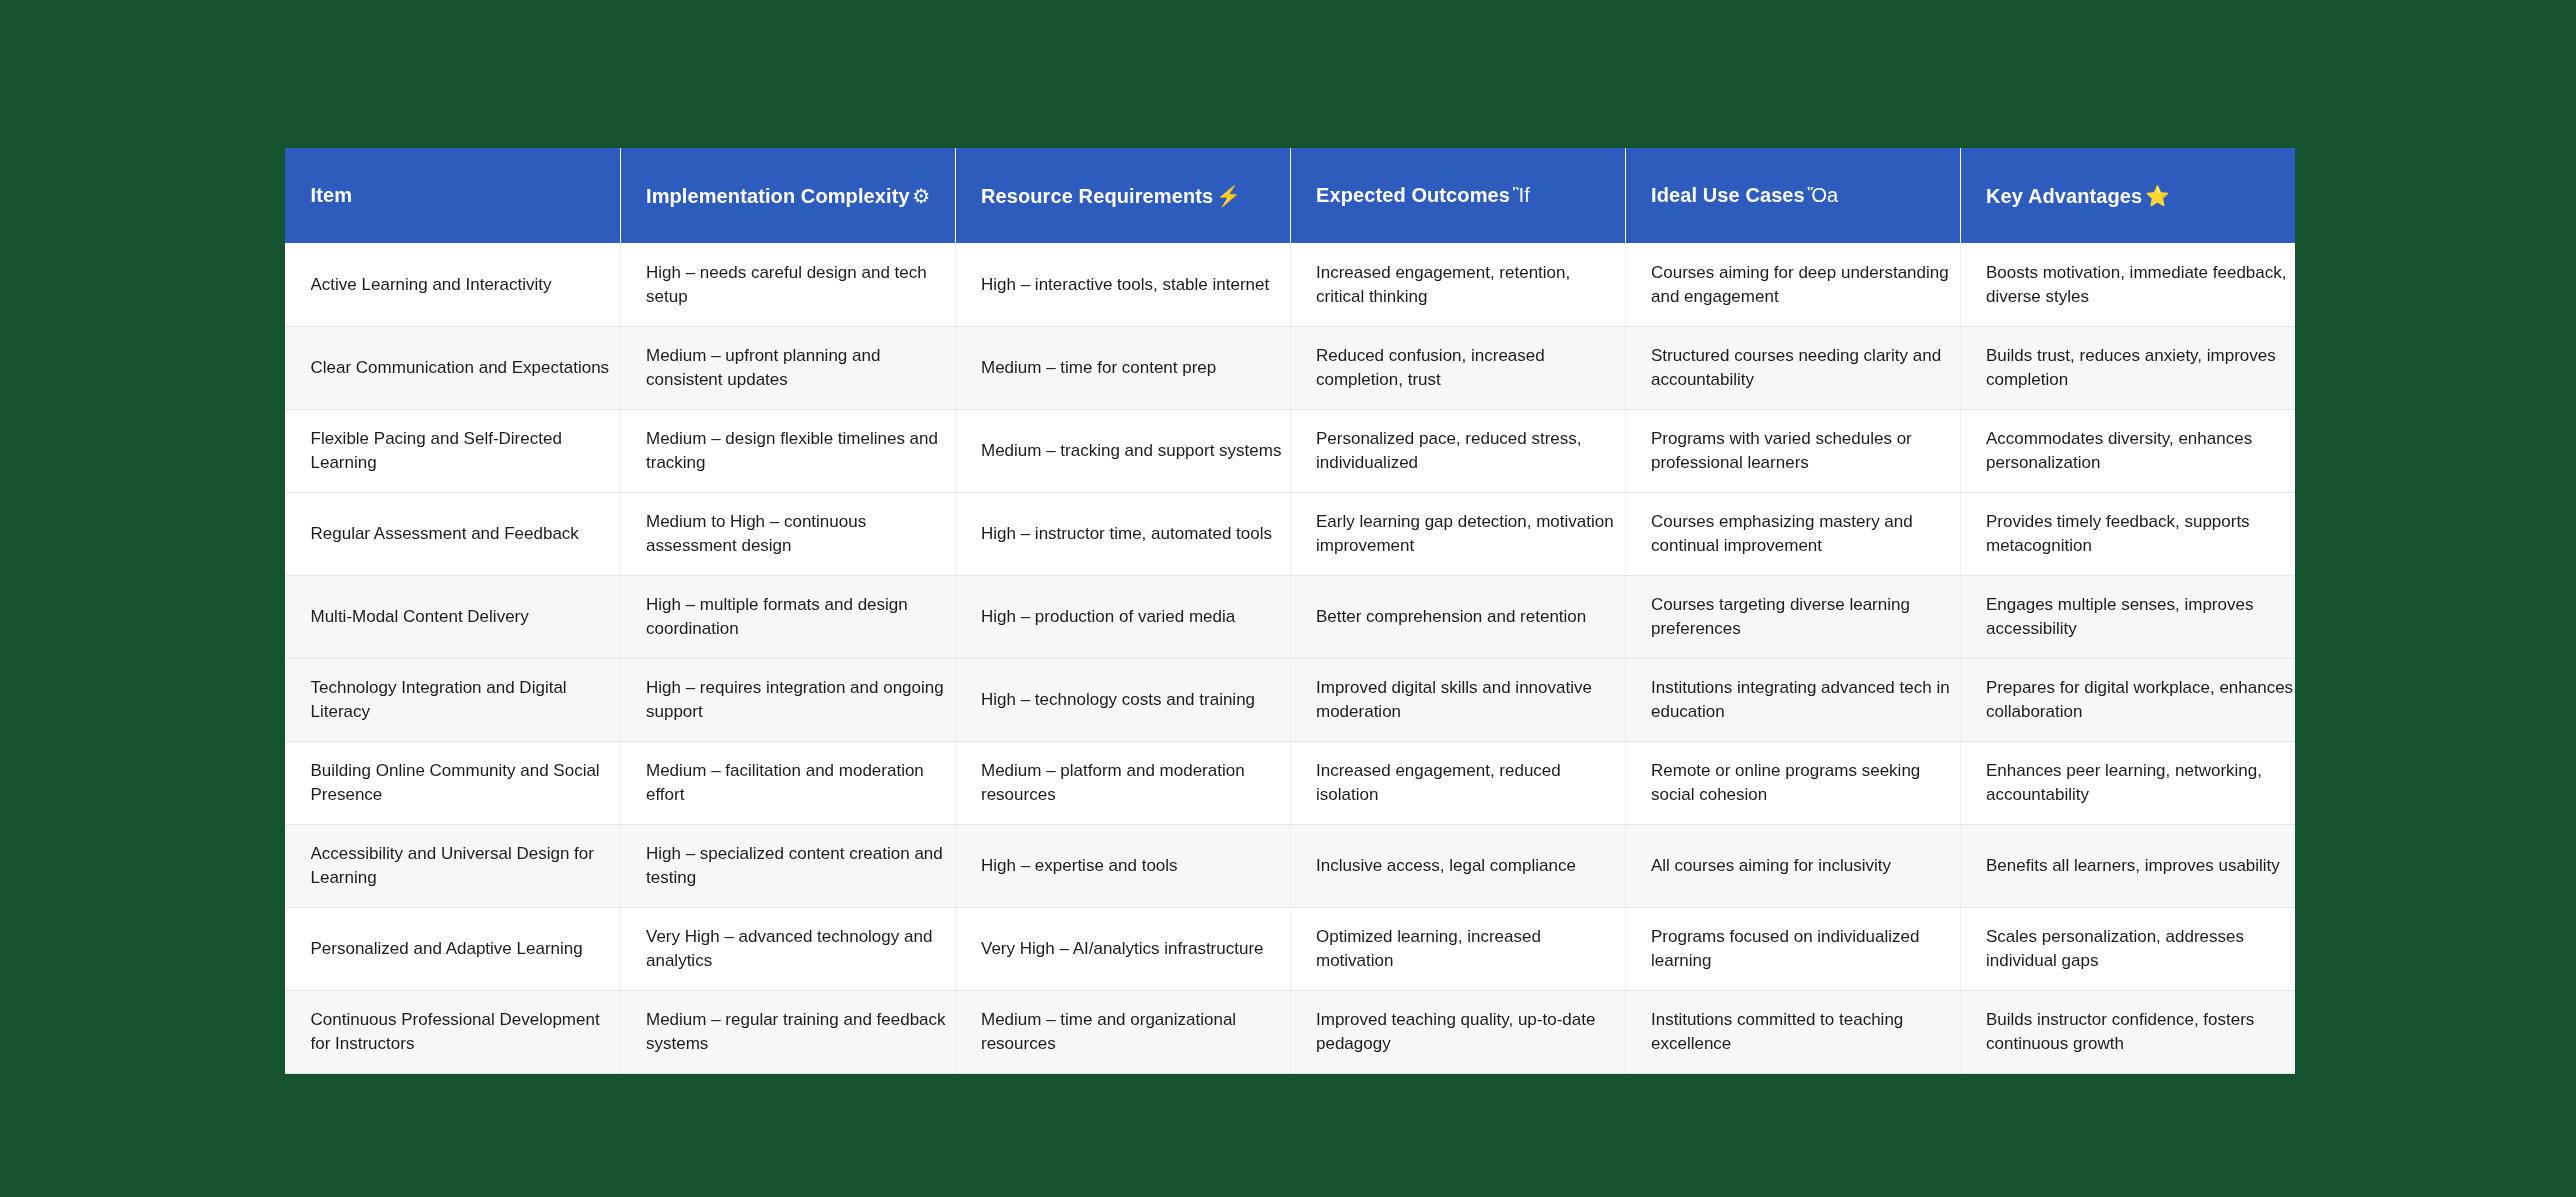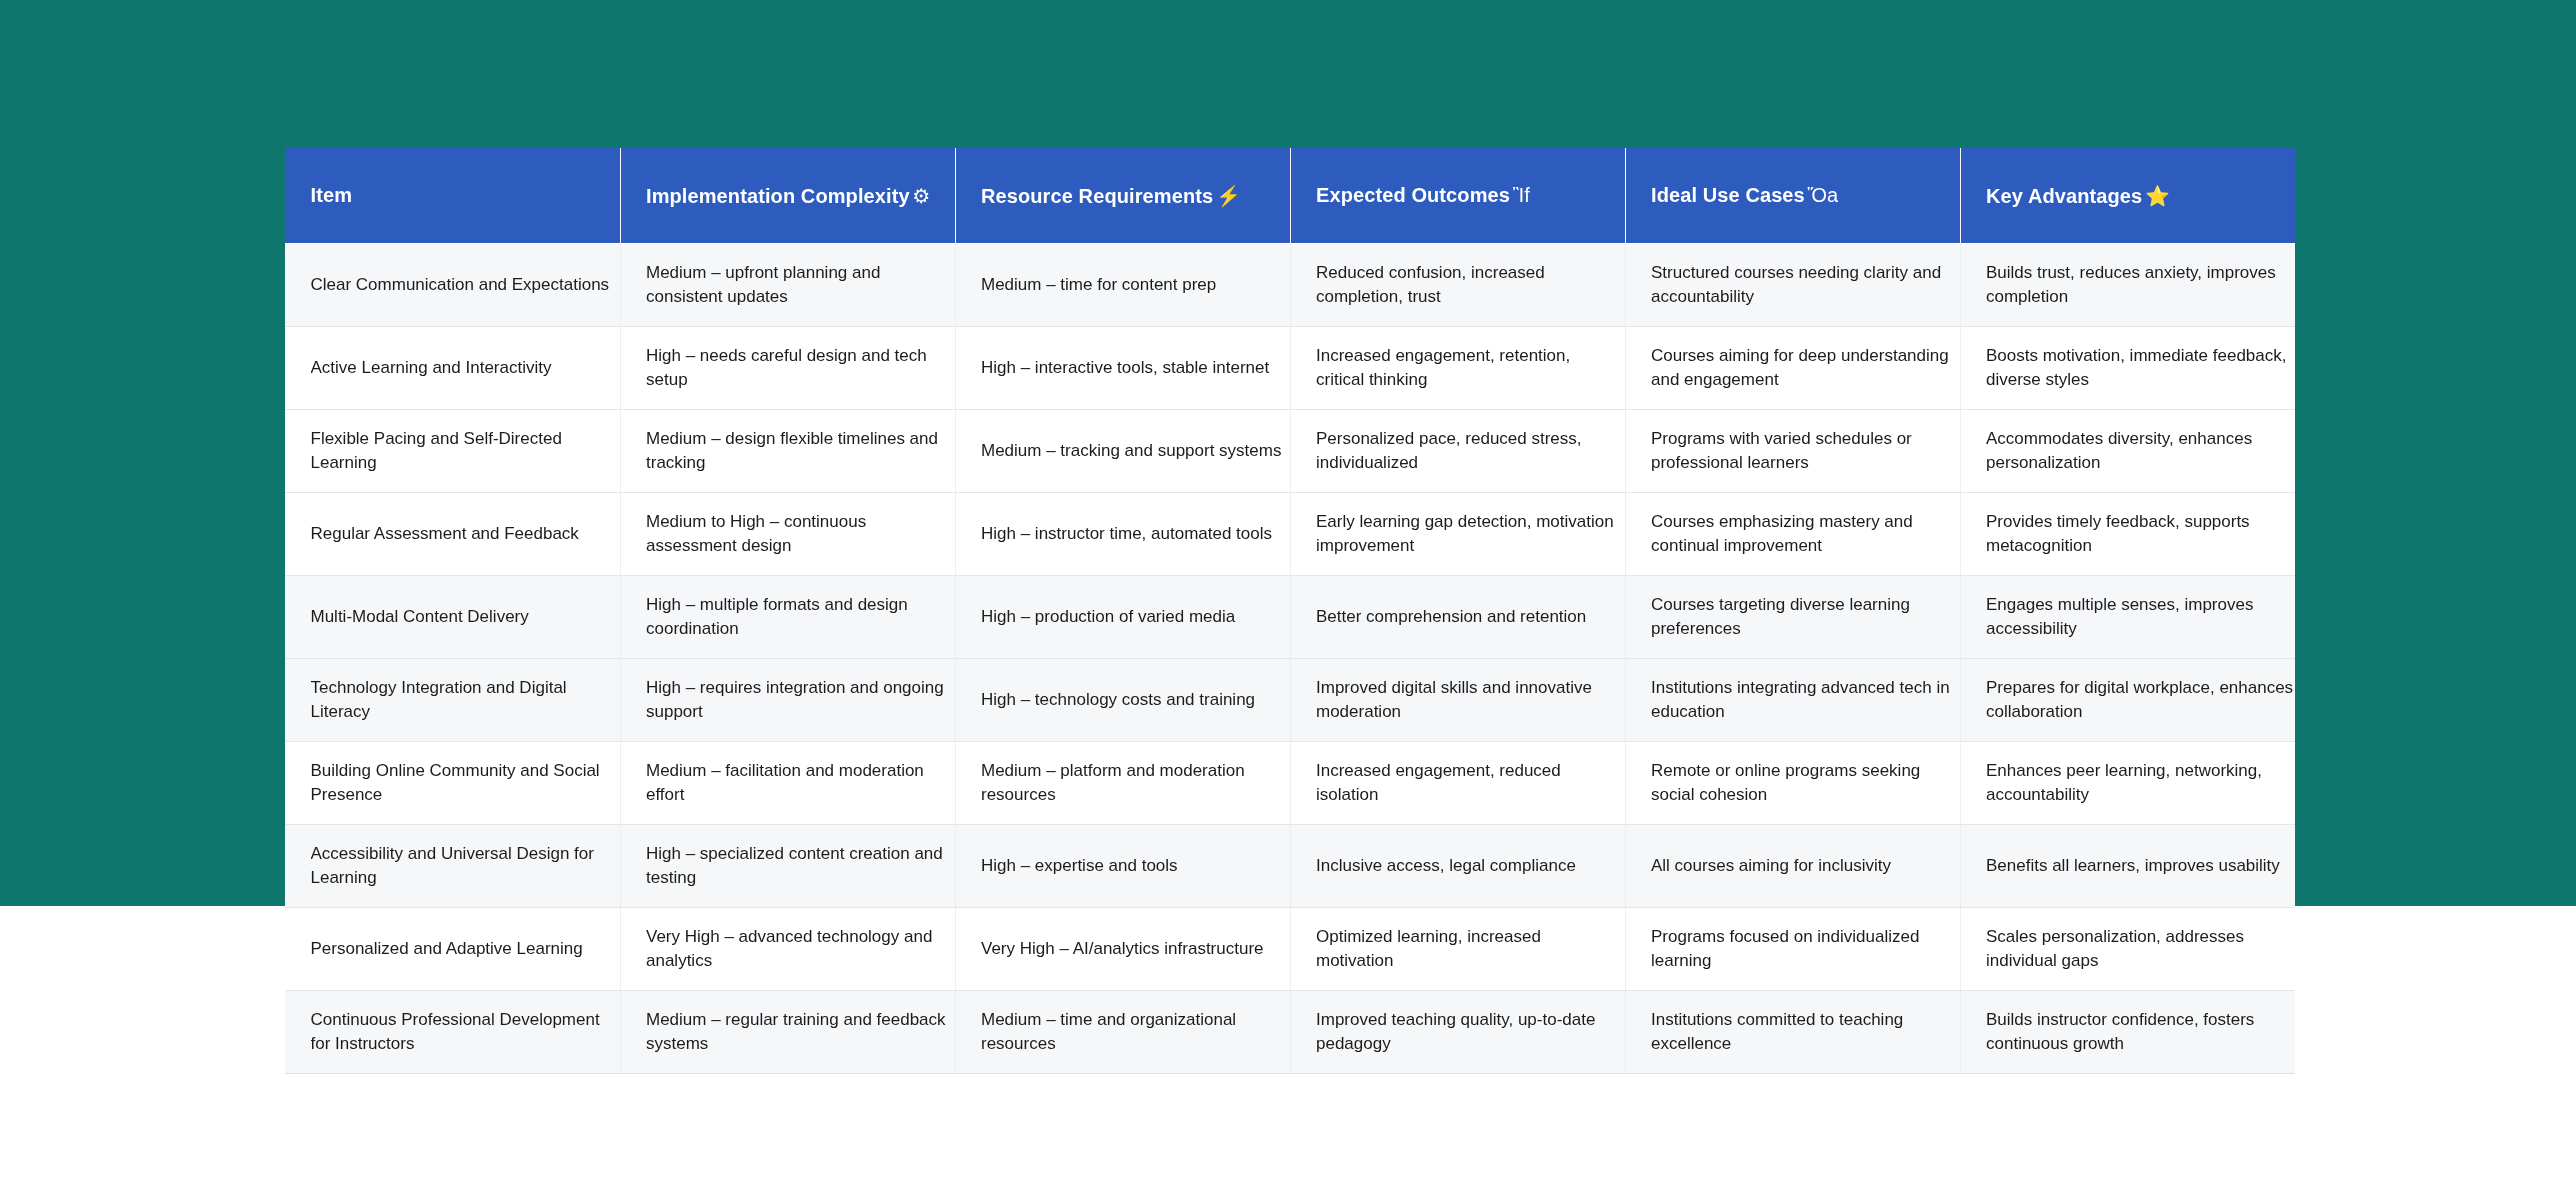--- a/index.html
+++ b/index.html
@@ -11,22 +11,22 @@
     width: 2576px;
     height: 1197px;
     font-family: "Liberation Sans", sans-serif;
     -webkit-font-smoothing: antialiased;
     overflow: hidden;
   }
 
   #page {
     position: relative;
     width: 2576px;
-    height: 906px;
-    background: #0f766e;
+    height: 1197px;
+    background: #14532d;
   }
 
   
   #table-wrap {
     position: absolute;
     left: 285px;
     top: 148px;
     width: 2008px;
   }
 
@@ -153,59 +153,59 @@
           <th>
             <span class="header-cell-inner">
               <span>Key Advantages</span><span class="header-icon">⭐</span>
             </span>
           </th>
         </tr>
       </thead>
 
       <tbody>
 
+        <tr class="data-row">
+          <td>
+              <span class="cell-text">Active Learning and Interactivity</span>
+            </td>
+          <td>
+              <span class="cell-text">High – needs careful design and tech setup</span>
+            </td>
+          <td>
+              <span class="cell-text">High – interactive tools, stable internet</span>
+            </td>
+          <td>
+              <span class="cell-text">Increased engagement, retention, critical thinking</span>
+            </td>
+          <td>
+              <span class="cell-text">Courses aiming for deep understanding and engagement</span>
+            </td>
+          <td class="last-col">
+              <span class="cell-text">Boosts motivation, immediate feedback, diverse styles</span>
+            </td>
+        </tr>
+
         <tr class="data-row striped">
           <td>
               <span class="cell-text">Clear Communication and Expectations</span>
             </td>
           <td>
               <span class="cell-text">Medium – upfront planning and consistent updates</span>
             </td>
           <td>
               <span class="cell-text">Medium – time for content prep</span>
             </td>
           <td>
               <span class="cell-text">Reduced confusion, increased completion, trust</span>
             </td>
           <td>
               <span class="cell-text">Structured courses needing clarity and accountability</span>
             </td>
           <td class="last-col">
               <span class="cell-text">Builds trust, reduces anxiety, improves completion</span>
-            </td>
-        </tr>
-
-        <tr class="data-row">
-          <td>
-              <span class="cell-text">Active Learning and Interactivity</span>
-            </td>
-          <td>
-              <span class="cell-text">High – needs careful design and tech setup</span>
-            </td>
-          <td>
-              <span class="cell-text">High – interactive tools, stable internet</span>
-            </td>
-          <td>
-              <span class="cell-text">Increased engagement, retention, critical thinking</span>
-            </td>
-          <td>
-              <span class="cell-text">Courses aiming for deep understanding and engagement</span>
-            </td>
-          <td class="last-col">
-              <span class="cell-text">Boosts motivation, immediate feedback, diverse styles</span>
             </td>
         </tr>
 
         <tr class="data-row">
           <td>
               <span class="cell-text">Flexible Pacing and Self-Directed Learning</span>
             </td>
           <td>
               <span class="cell-text">Medium – design flexible timelines and tracking</span>
             </td>

